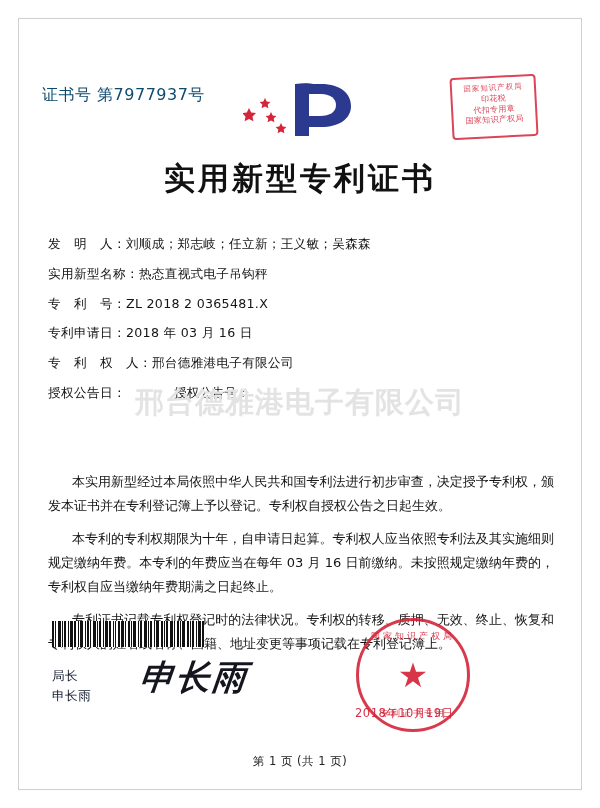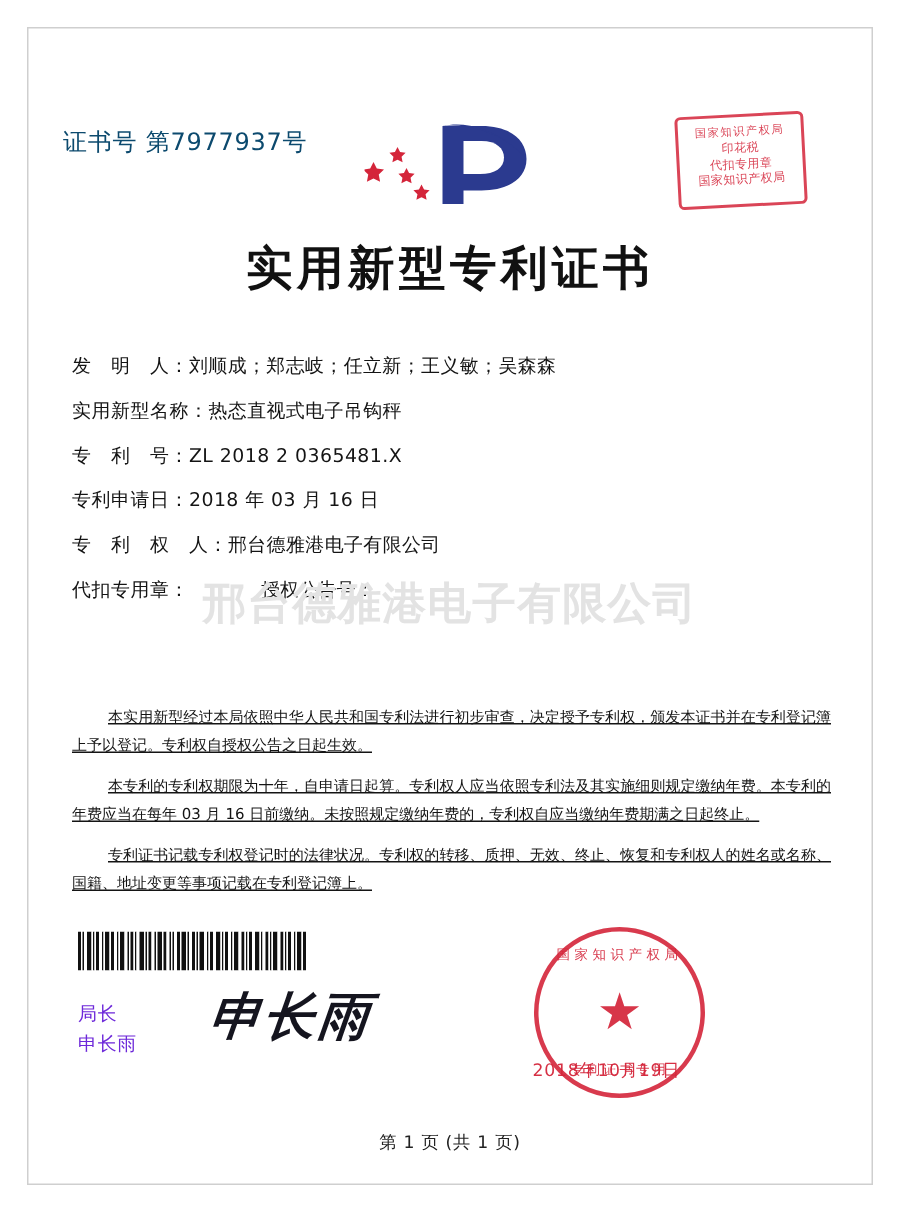--- a/index.html
+++ b/index.html
@@ -113,25 +113,24 @@
     margin-left: 48px;
     white-space: nowrap;
   }
 
   
   .paragraphs {
     position: absolute;
     left: 48px;
     top: 470px;
     width: 506px;
-    font-size: 10px;
+    font-size: 13px;
     line-height: 1.85;
     color: #141414;
     text-align: justify;
-    text-decoration: underline;
   }
   .paragraphs p {
     margin: 0 0 9px 0;
     text-indent: 24px;
   }
 
   
   .barcode {
     position: absolute;
     left: 52px;
@@ -148,21 +147,21 @@
     height: 100%;
   }
 
   
   .sig-label {
     position: absolute;
     left: 52px;
     top: 666px;
     font-size: 12.6px;
     line-height: 1.6;
-    color: #6d28d9;
+    color: #0f172a;
     letter-spacing: 0.5px;
   }
   .sig-script {
     position: absolute;
     left: 140px;
     top: 655px;
     font-family: "DejaVu Serif", serif;
     font-size: 34px;
     font-weight: bold;
     font-style: italic;
@@ -294,21 +293,21 @@
     </div>
     <div class="field-row">
       <span class="field-label">专利申请日：</span>
       <span class="field-value">2018 年 03 月 16 日</span>
     </div>
     <div class="field-row">
       <span class="field-label">专　利　权　人：</span>
       <span class="field-value">邢台德雅港电子有限公司</span>
     </div>
     <div class="field-row">
-      <span class="field-label">代扣专用章：</span>
+      <span class="field-label">授权公告日：</span>
       <span class="inline-extra">授权公告号：</span>
     </div>
   </div>
 
   <div class="watermark">邢台德雅港电子有限公司</div>
 
   <div class="paragraphs">
     <p>本实用新型经过本局依照中华人民共和国专利法进行初步审查，决定授予专利权，颁发本证书并在专利登记簿上予以登记。专利权自授权公告之日起生效。</p>
     <p>本专利的专利权期限为十年，自申请日起算。专利权人应当依照专利法及其实施细则规定缴纳年费。本专利的年费应当在每年 03 月 16 日前缴纳。未按照规定缴纳年费的，专利权自应当缴纳年费期满之日起终止。</p>
     <p>专利证书记载专利权登记时的法律状况。专利权的转移、质押、无效、终止、恢复和专利权人的姓名或名称、国籍、地址变更等事项记载在专利登记簿上。</p>

